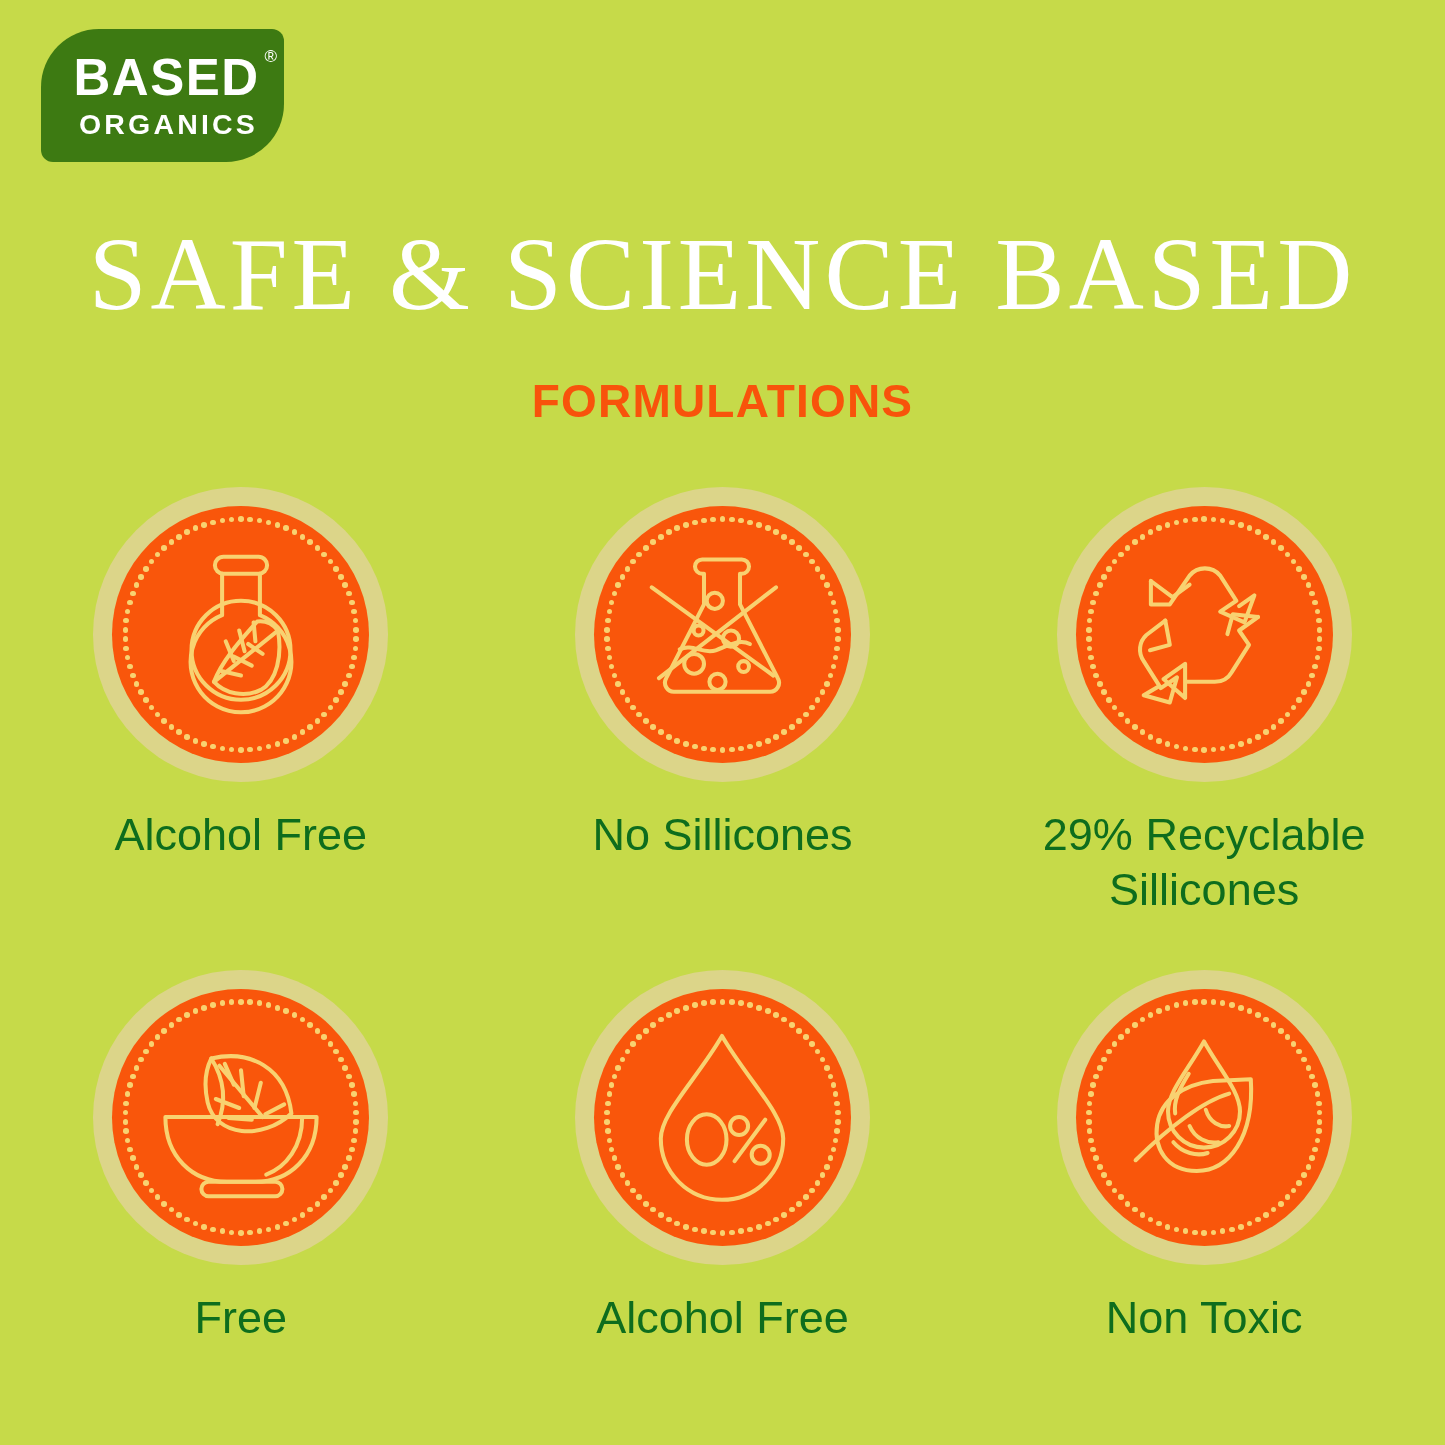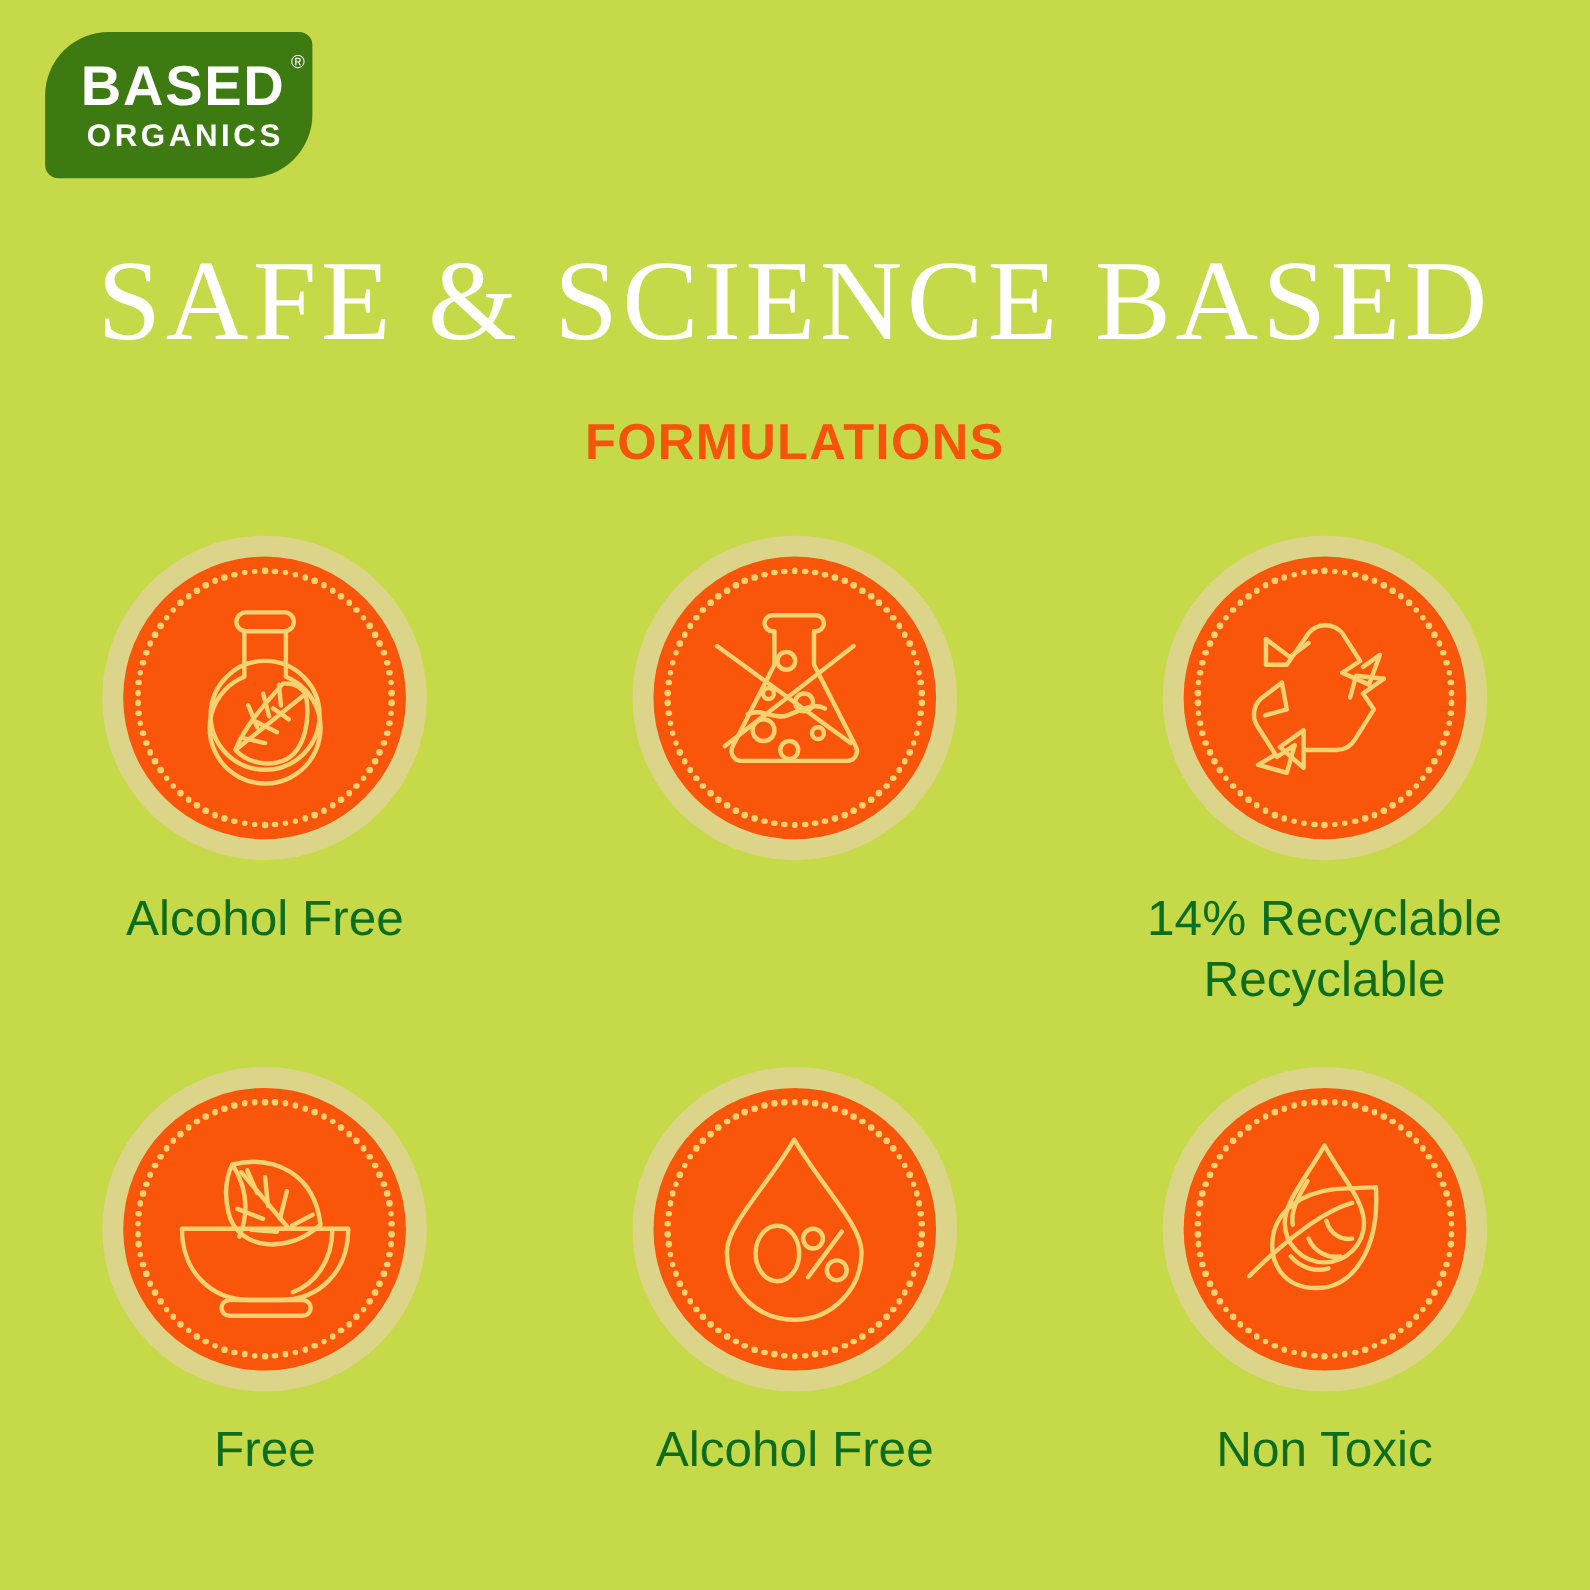--- a/index.html
+++ b/index.html
@@ -368,20 +368,21 @@
             <circle cx="110" cy="104" r="9"></circle>
             <circle cx="69" cy="132" r="11"></circle>
             <circle cx="95" cy="152" r="9"></circle>
             <circle cx="124" cy="135" r="6"></circle>
             <path d="M22 47 L157 145"></path>
             <path d="M160 47 L30 148"></path>
           </svg>
         </div>
       </div>
     </div>
+    <div class="badge-caption">No Sillicones</div>
   </div>
 
   <div class="badge-cell">
     <div class="badge-medallion">
       <div class="badge-disc">
         <div class="badge-dots dots-ring">
             <span style="left:115.50px;top:0.00px"></span>
             <span style="left:124.79px;top:0.37px"></span>
             <span style="left:134.03px;top:1.50px"></span>
             <span style="left:143.14px;top:3.36px"></span>
@@ -469,22 +470,22 @@
             <path d="M160 80 L139 95 L150 111 L131 141 A22 22 0 0 1 112 152 L79 152 L79 132 L55 149 L79 170 L79 152"></path>
             <path d="M160 80 L132 77 L126 99"></path>
 
             <path d="M57 84 L36 100 A22 22 0 0 0 33 129 L52 159 L70 147 L62 175 L33 167 L50 157"></path>
             <path d="M57 84 L62 111 L40 117"></path>
           </svg>
         </div>
       </div>
     </div>
     <div class="badge-caption">
-      <div>14% Recyclable</div>
-      <div>Recyclable</div>
+      <div>29% Recyclable</div>
+      <div>Sillicones</div>
     </div>
   </div>
 
   <div class="badge-cell">
     <div class="badge-medallion">
       <div class="badge-disc">
         <div class="badge-dots dots-ring">
             <span style="left:115.50px;top:0.00px"></span>
             <span style="left:124.79px;top:0.37px"></span>
             <span style="left:134.03px;top:1.50px"></span>

